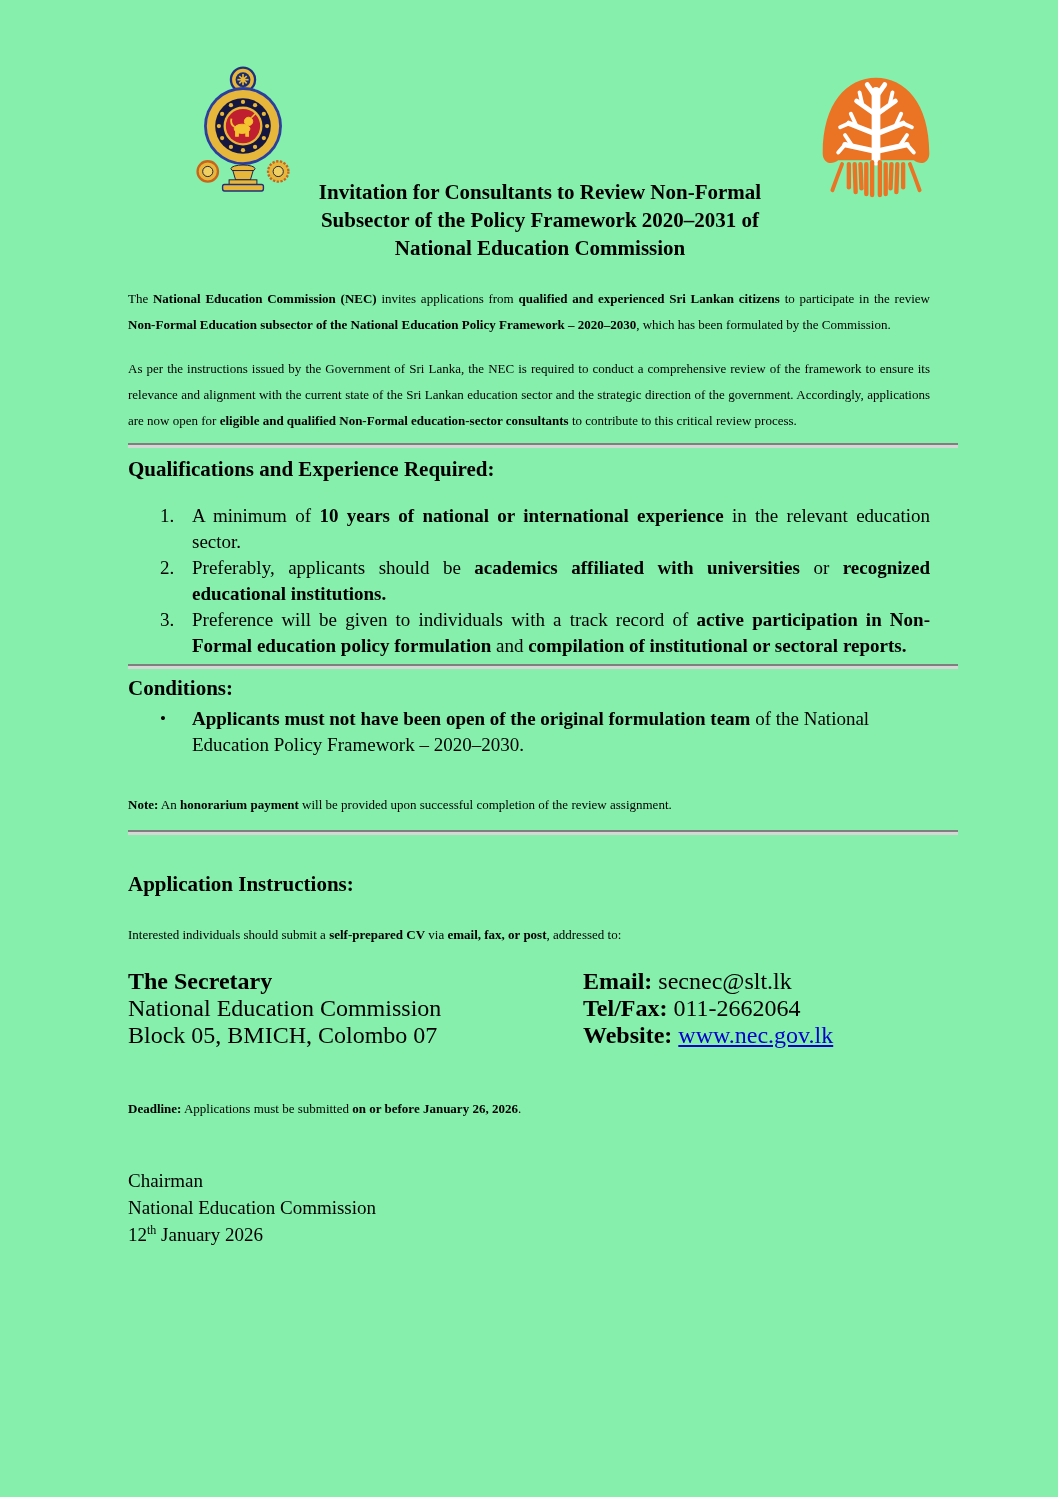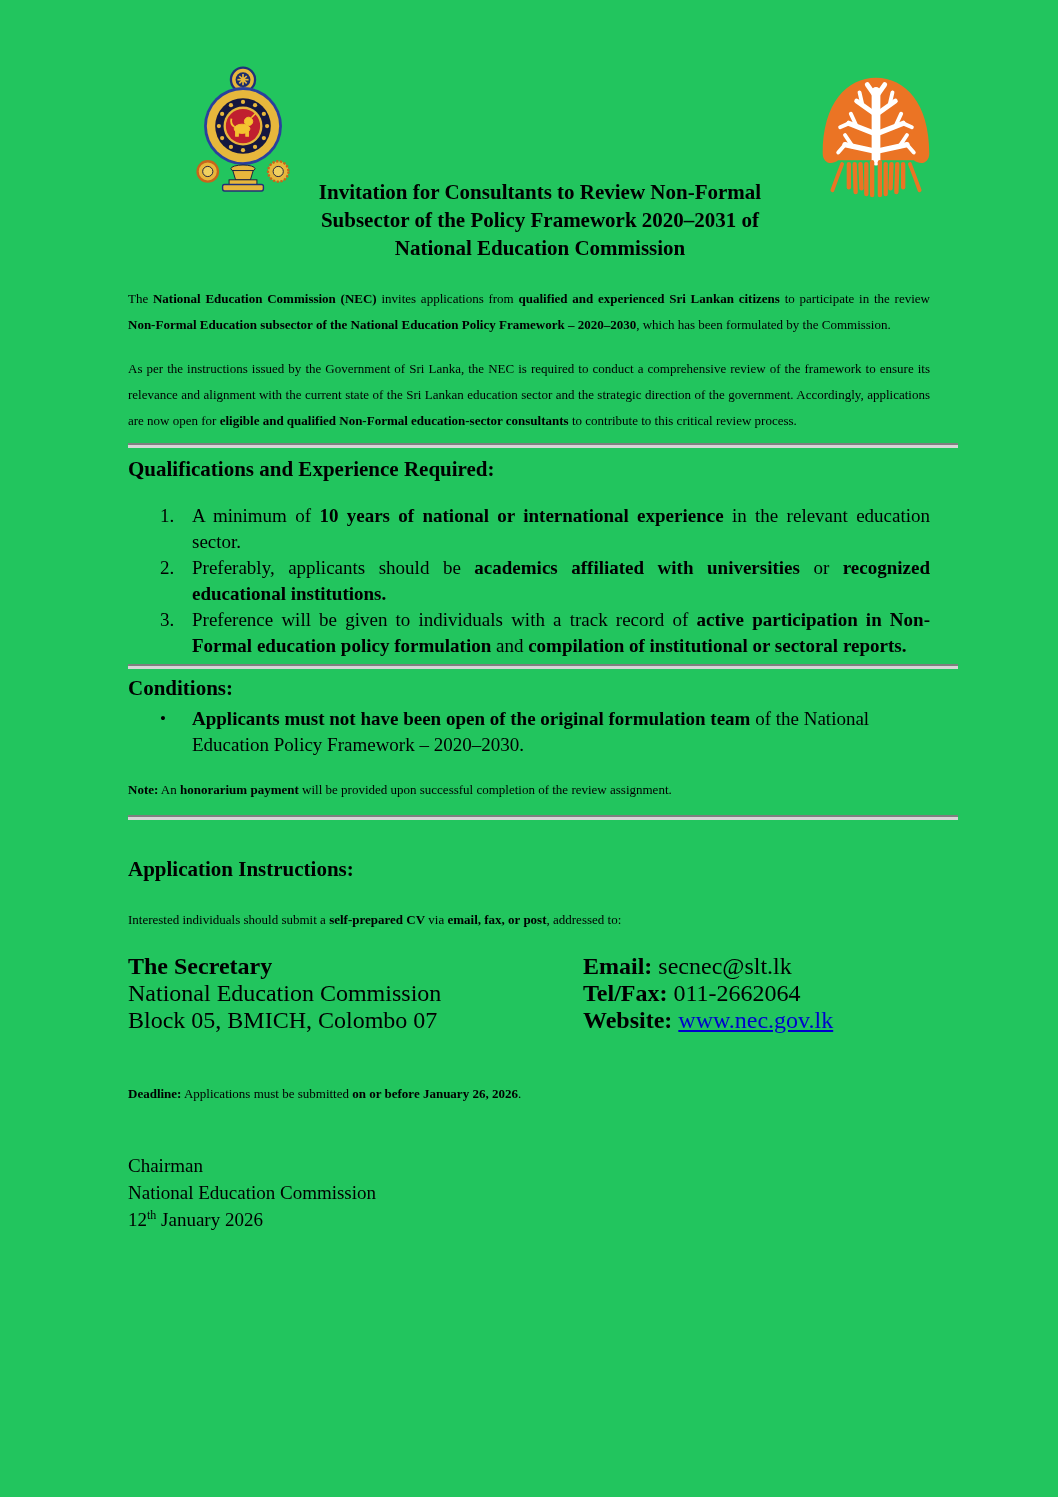--- a/index.html
+++ b/index.html
@@ -1,19 +1,19 @@
 <!DOCTYPE html>
 <html><head>
 <meta charset="utf-8">
 <style>
   html,body{margin:0;padding:0;background:#fff;}
   .page{
     position:relative;
     width:1058px;height:1497px;
-    background:#22c55e;
+    background:#86efac;
     font-family:"Liberation Serif",serif;
     color:#000;
     overflow:hidden;
   }
   .header{position:relative;height:275px;}
   .emblem-box{position:absolute;left:192px;top:64px;width:102px;height:138px;}
   .nec-logo-box{position:absolute;left:814px;top:72px;width:124px;height:126px;}
   .doc-title{
     position:absolute;left:150px;top:178px;width:780px;
     text-align:center;font-weight:bold;font-size:21px;line-height:28px;
@@ -179,21 +179,21 @@
 
     <div class="rule" style="margin-top:5px"></div>
 
     <h2 class="sec" style="margin-top:6px">Conditions:</h2>
 
     <div class="listrow" style="margin-top:4px">
       <span class="bulletmark">•</span>
       <span class="litext" style="text-align:left"><b>Applicants must not have been open of the original formulation team</b><span> of the National Education Policy Framework – 2020–2030.</span></span>
     </div>
 
-    <p class="body note-p" style="margin-top:19px"><b>Note:</b><span> An </span><b>honorarium payment</b><span> will be provided upon successful completion of the review assignment.</span></p>
+    <p class="body note-p" style="margin-top:34px"><b>Note:</b><span> An </span><b>honorarium payment</b><span> will be provided upon successful completion of the review assignment.</span></p>
 
     <div class="rule" style="margin-top:12px"></div>
 
     <h2 class="sec" style="margin-top:36px">Application Instructions:</h2>
 
     <p class="body" style="margin-top:24px;text-align:left"><span>Interested individuals should submit a </span><b>self-prepared CV</b><span> via </span><b>email, fax, or post</b><span>, addressed to:</span></p>
 
     <div class="contact" style="margin-top:20px">
       <div class="contact-left">
         <div class="contact-line" style="font-weight:bold">The Secretary</div>

